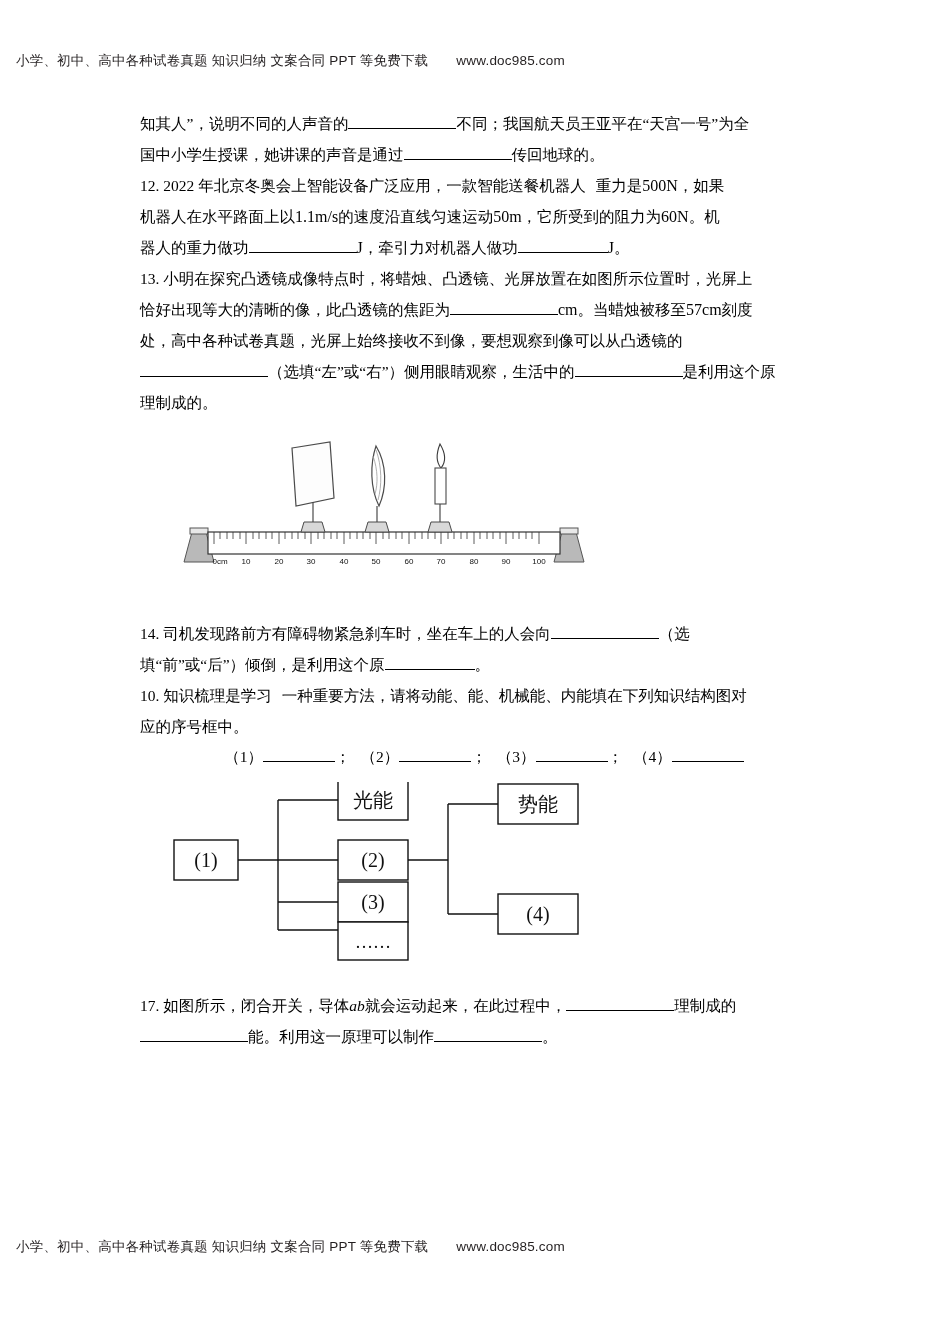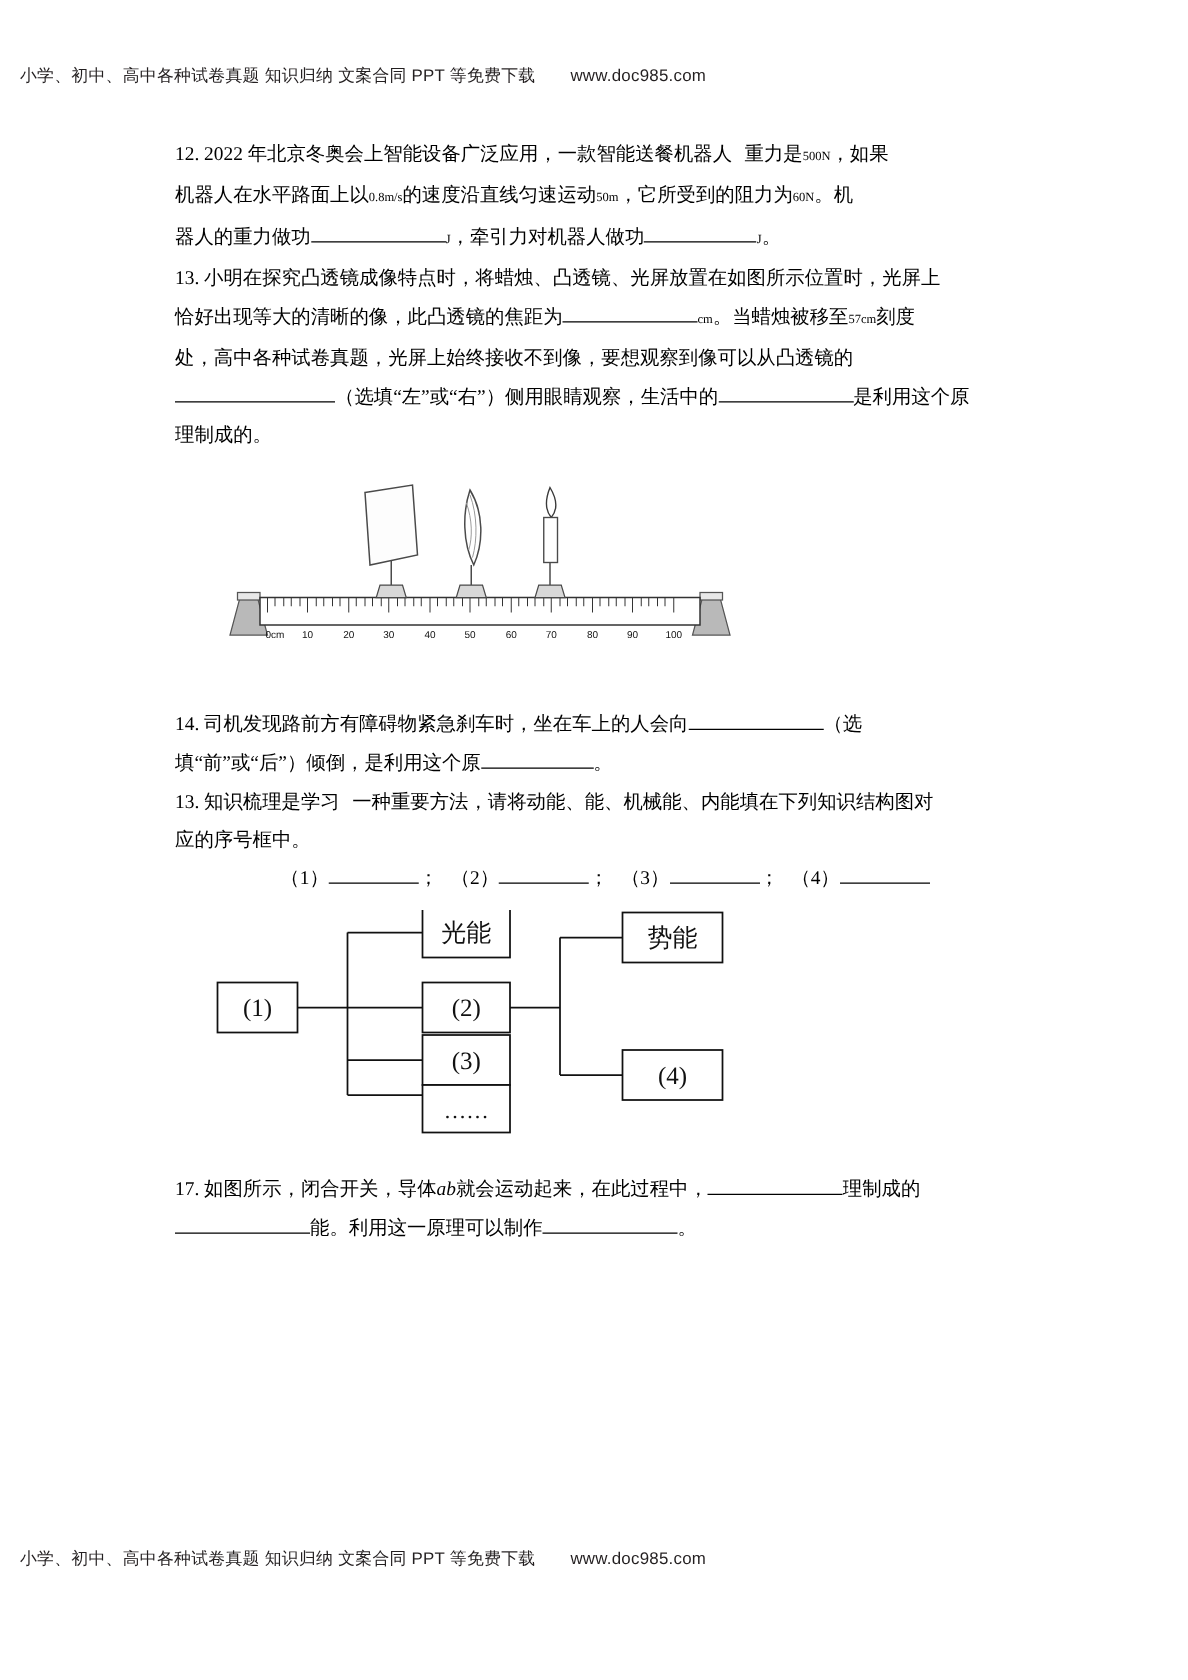--- a/index.html
+++ b/index.html
@@ -58,21 +58,21 @@
     border-bottom: 1px solid #000;
     vertical-align: baseline;
   }
   .f-s  { width: 72px; }
   .f-m  { width: 90px; }
   .f-l  { width: 108px; }
   .f-xl { width: 128px; }
   .math {
     font-family: "Liberation Serif", serif;
     font-style: normal;
-    font-size: 10px;
+    font-size: 16px;
     margin-top: 48px;
   }
   .ital {
     font-style: italic;
     font-family: "Liberation Serif", serif;
   }
 
   
   .fig-optics {
     position: relative;
@@ -103,24 +103,28 @@
 <body>
 
 <div class="page">
 
   <div class="header-note">
     <span>小学、初中、高中各种试卷真题 知识归纳 文案合同 PPT 等免费下载</span><span class="site">www.doc985.com</span>
   </div>
 
   <div class="content">
 
+    <p class="para">
+      <span>知其人”，说明不同的人声音的</span><span class="fill f-l"></span><span>不同；我国航天员王亚平在“天宫一号”为全</span><br>
+      <span>国中小学生授课，她讲课的声音是通过</span><span class="fill f-l"></span><span>传回地球的。</span>
+    </p>
 
     <p class="para blk">
       <span>12. 2022 年北京冬奥会上智能设备广泛应用，一款智能送餐机器人</span><span class="sp"></span><span>重力是</span><span class="math">500N</span><span>，如果</span><br>
-      <span>机器人在水平路面上以</span><span class="math">0.8m/s</span><span>的速度沿直线匀速运动</span><span class="math">50m</span><span>，它所受到的阻力为</span><span class="math">60N</span><span>。机</span><br>
+      <span>机器人在水平路面上以</span><span class="math">1.1m/s</span><span>的速度沿直线匀速运动</span><span class="math">50m</span><span>，它所受到的阻力为</span><span class="math">60N</span><span>。机</span><br>
       <span>器人的重力做功</span><span class="fill f-l"></span><span class="math">J</span><span>，牵引力对机器人做功</span><span class="fill f-m"></span><span class="math">J</span><span>。</span>
     </p>
 
     <p class="para blk">
       <span>13. 小明在探究凸透镜成像特点时，将蜡烛、凸透镜、光屏放置在如图所示位置时，光屏上</span><br>
       <span>恰好出现等大的清晰的像，此凸透镜的焦距为</span><span class="fill f-l"></span><span class="math">cm</span><span>。当蜡烛被移至</span><span class="math">57cm</span><span>刻度</span><br>
       <span>处，高中各种试卷真题，光屏上始终接收不到像，要想观察到像可以从凸透镜的</span><br>
       <span class="fill f-xl"></span><span>（选填“左”或“右”）侧用眼睛观察，生活中的</span><span class="fill f-l"></span><span>是利用这个原</span><br>
       <span>理制成的。</span>
     </p>
@@ -227,21 +231,21 @@
       </svg>
     </div>
 
     <p class="para blk" style="margin-top:26px;">
       <span>14. 司机发现路前方有障碍物紧急刹车时，坐在车上的人会向</span><span class="fill f-l"></span><span>（选</span><br>
       <span>填“前”或“后”）倾倒，是利用这个原</span><span class="fill f-m"></span><span>。</span>
     </p>
 
 
     <p class="para blk">
-      <span>13. 知识梳理是学习</span><span class="sp"></span><span>一种重要方法，请将动能、能、机械能、内能填在下列知识结构图对</span><br>
+      <span>10. 知识梳理是学习</span><span class="sp"></span><span>一种重要方法，请将动能、能、机械能、内能填在下列知识结构图对</span><br>
       <span>应的序号框中。</span>
     </p>
 
     <div class="list-line">
       <span>（1）</span><span class="fill f-s"></span>；<span class="sp"></span><span>（2）</span><span class="fill f-s"></span>；<span class="sp"></span><span>（3）</span><span class="fill f-s"></span>；<span class="sp"></span><span>（4）</span><span class="fill f-s"></span>
     </div>
 
     <div class="fig-knowledge">
       <svg width="520" height="195" viewBox="0 0 520 195">
         <g stroke="#111" stroke-width="1.4" fill="none">

